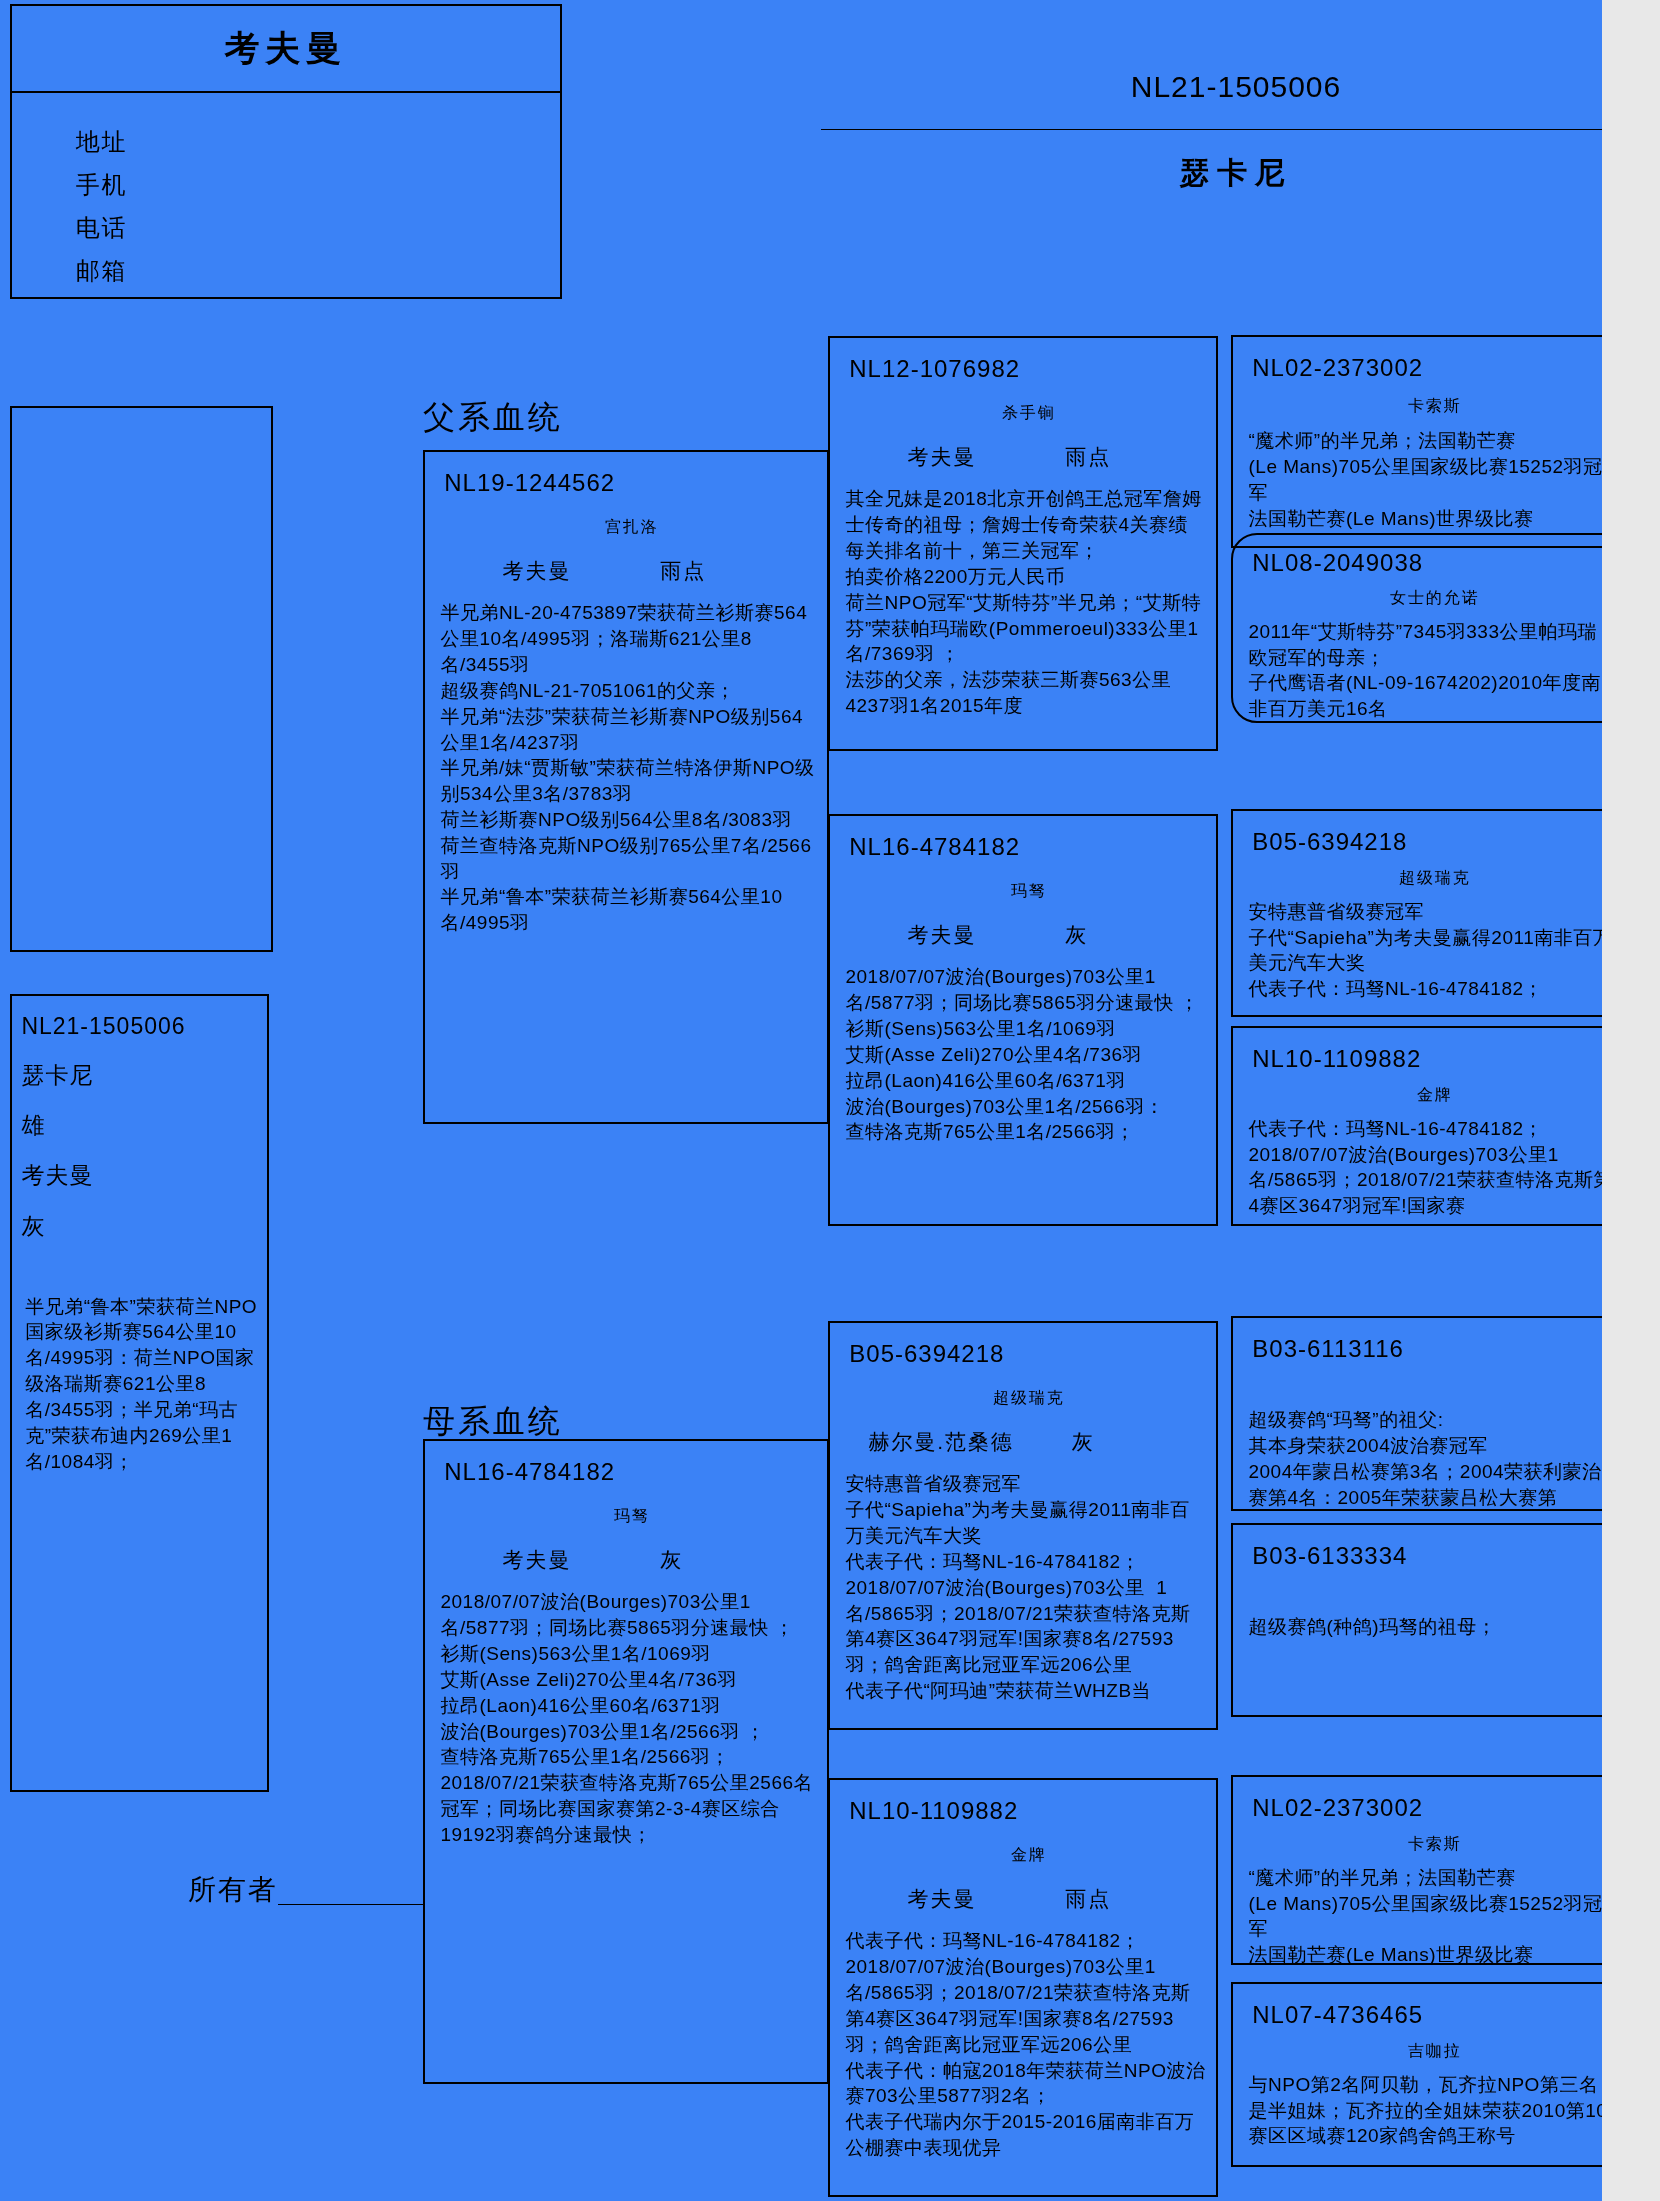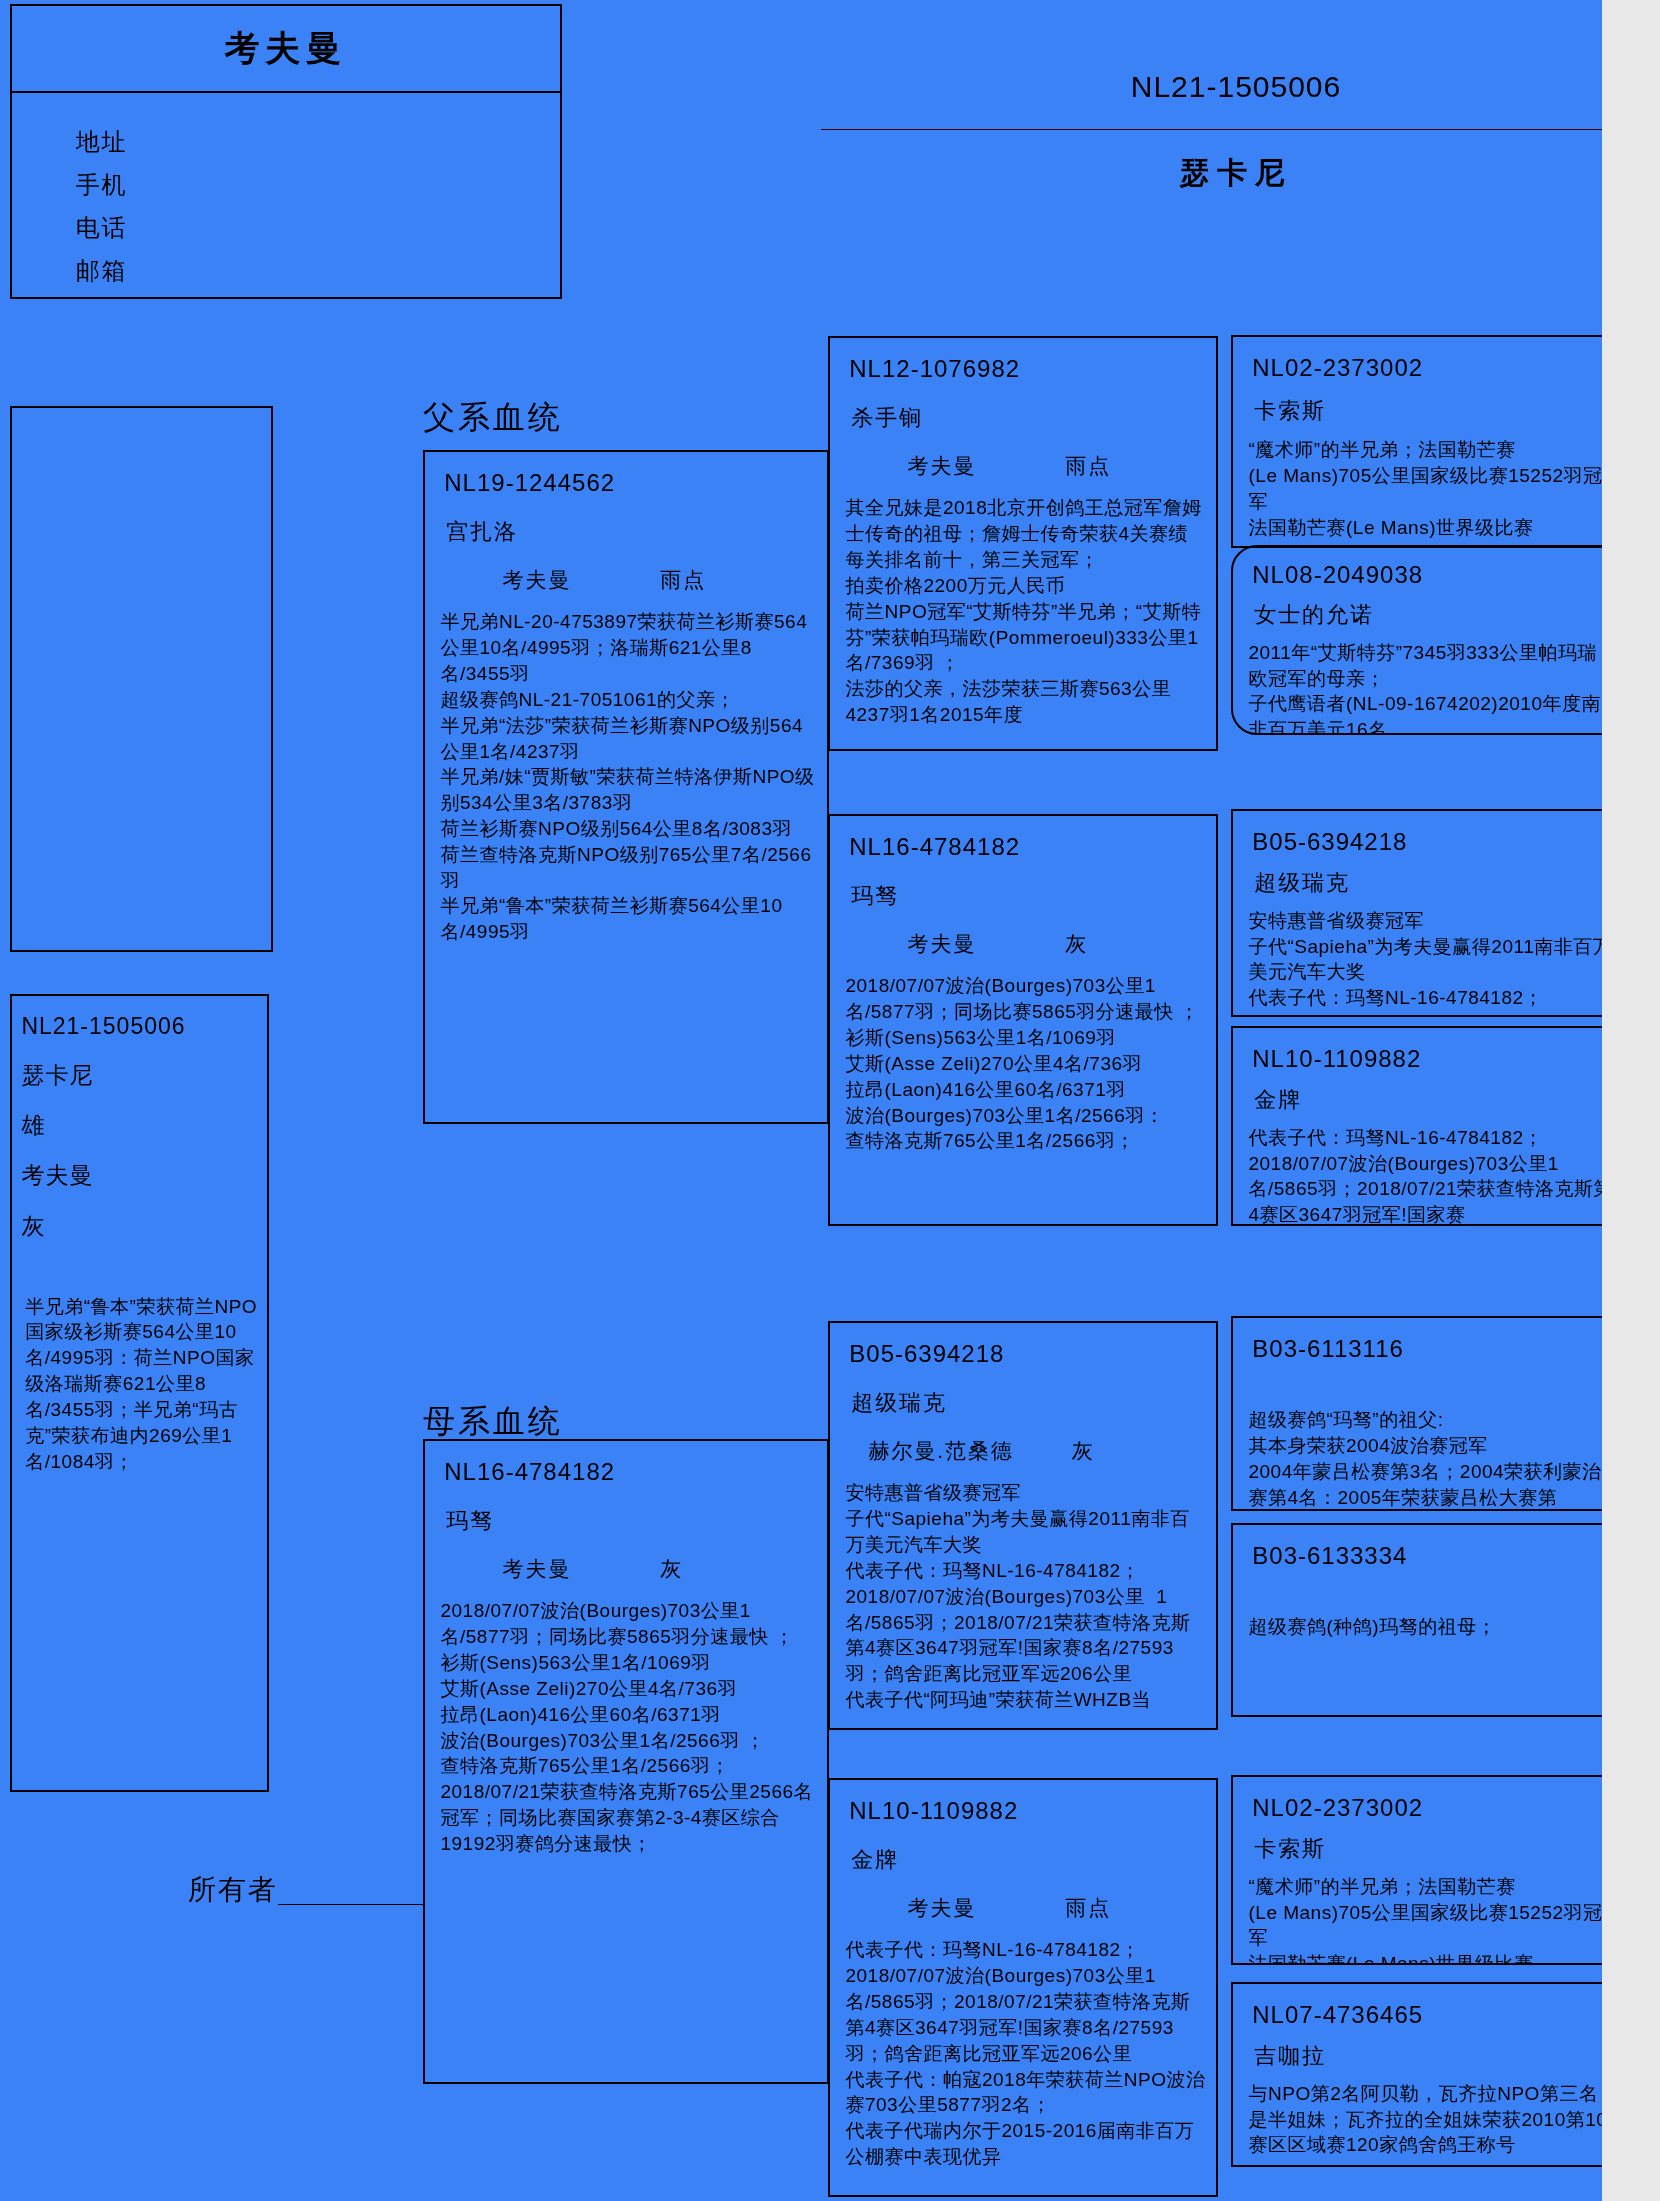--- a/index.html
+++ b/index.html
@@ -18,21 +18,21 @@
   
   .title-block{left:821px;top:70px;width:830px;text-align:center;}
   .title-ring{font-size:30px;letter-spacing:1px;}
   .title-rule{margin-top:25px;border-bottom:1.9px solid #000;width:100%;height:0;}
   .title-name{margin-top:23px;font-size:30px;font-weight:bold;letter-spacing:7.7px;}
   
   .photo-box{left:9.7px;top:406px;width:263px;height:546px;border:2.9px solid #000;box-sizing:border-box;}
   
   .pbox{border:2.9px solid #000;box-sizing:border-box;padding:13.5px 9.7px 9.7px 11.6px;overflow:hidden;}
   .ring{font-size:24px;letter-spacing:1px;margin:3.9px 0 19.3px 7.7px;}
-  .pname{font-size:22px;margin:0 0 19.3px 9.7px;letter-spacing:1.9px;}
+  .pname{font-size:16px;margin:0 0 19.3px 9.7px;letter-spacing:1.9px;text-align:center;}
   .brow{margin:0 0 15.4px 0;font-size:21px;letter-spacing:1.9px;display:flex;}
   .brow .breeder{margin-left:66px;}
   .brow .pcolor{margin-left:89px;}
   .desc{font-size:19px;line-height:1.36;white-space:pre-wrap;letter-spacing:0.5px;margin-left:3.9px;}
   
   .subject-box{left:9.7px;top:994px;width:259px;height:798px;border:2.9px solid #000;box-sizing:border-box;padding:17.4px 7.7px 7.7px 9.7px;}
   .subject-box .sline{font-size:23px;margin-bottom:19.3px;letter-spacing:1px;}
   .subject-box .desc{margin-top:52px;}
   
   .lineage-label{font-size:32px;letter-spacing:2.9px;}
@@ -163,21 +163,21 @@
   </div>
 
   <div class="abs pbox" style="left:1231px;top:335px;width:396px;height:213px;">
     <div class="ring" style="margin-bottom:13.5px;">NL02-2373002</div>
     <div class="pname" style="margin-bottom:11.6px;">卡索斯</div>
     <div class="desc">“魔术师”的半兄弟；法国勒芒赛
 (Le Mans)705公里国家级比赛15252羽冠军
 法国勒芒赛(Le Mans)世界级比赛</div>
   </div>
 
-  <div class="abs pbox" style="left:1231px;top:545px;width:396px;height:190px;border-radius:26px;">
+  <div class="abs pbox" style="left:1231px;top:533px;width:396px;height:190px;border-radius:26px;">
     <div class="ring" style="margin:0 0 11.6px 7.7px;">NL08-2049038</div>
     <div class="pname" style="margin-bottom:9.7px;">女士的允诺</div>
     <div class="desc">2011年“艾斯特芬”7345羽333公里帕玛瑞欧冠军的母亲；
 子代鹰语者(NL-09-1674202)2010年度南非百万美元16名</div>
   </div>
 
   <div class="abs pbox" style="left:1231px;top:809px;width:396px;height:208px;">
     <div class="ring" style="margin-bottom:11.6px;">B05-6394218</div>
     <div class="pname" style="margin-bottom:9.7px;">超级瑞克</div>
     <div class="desc">安特惠普省级赛冠军

